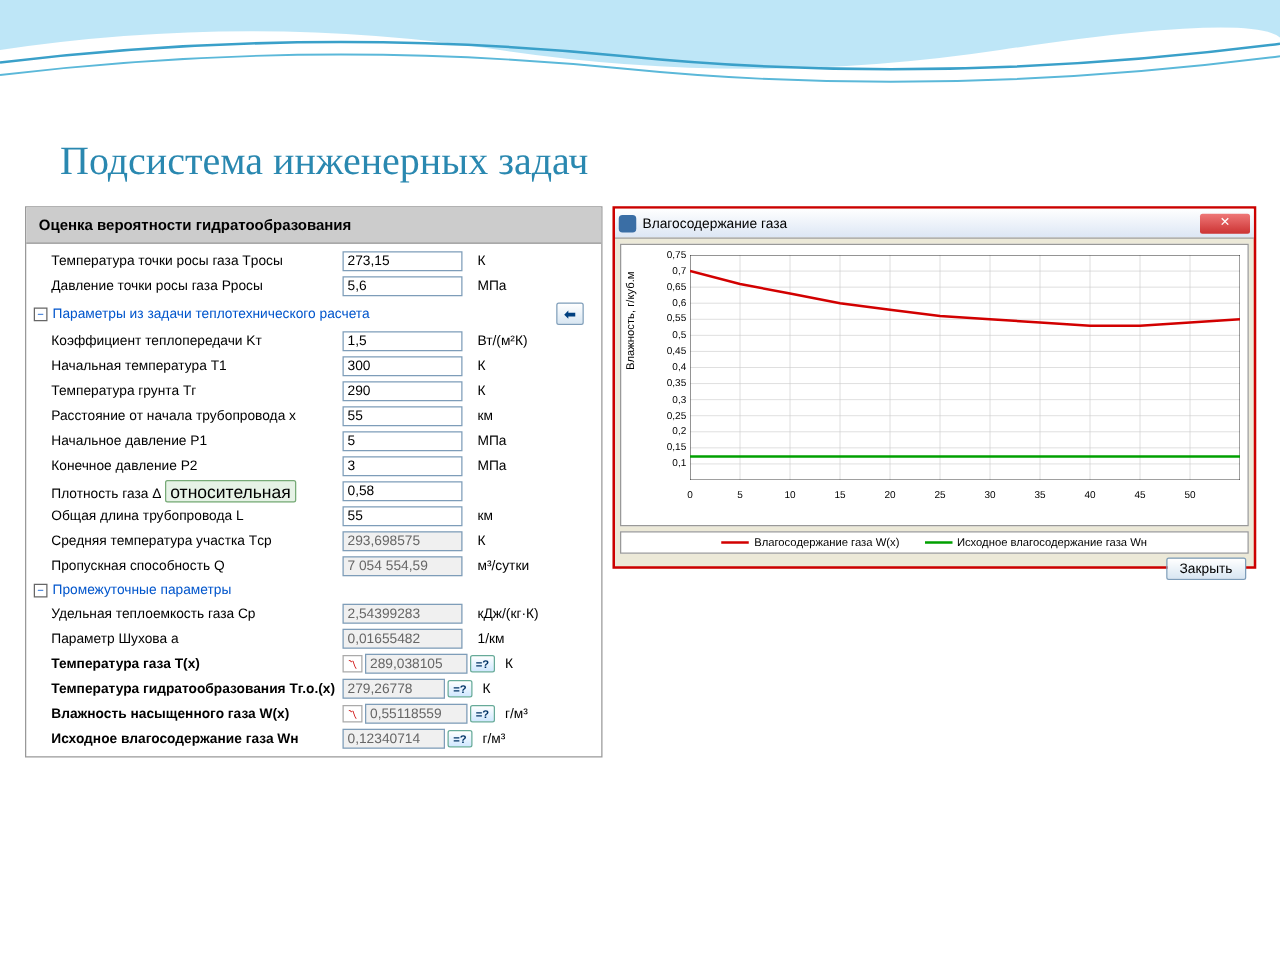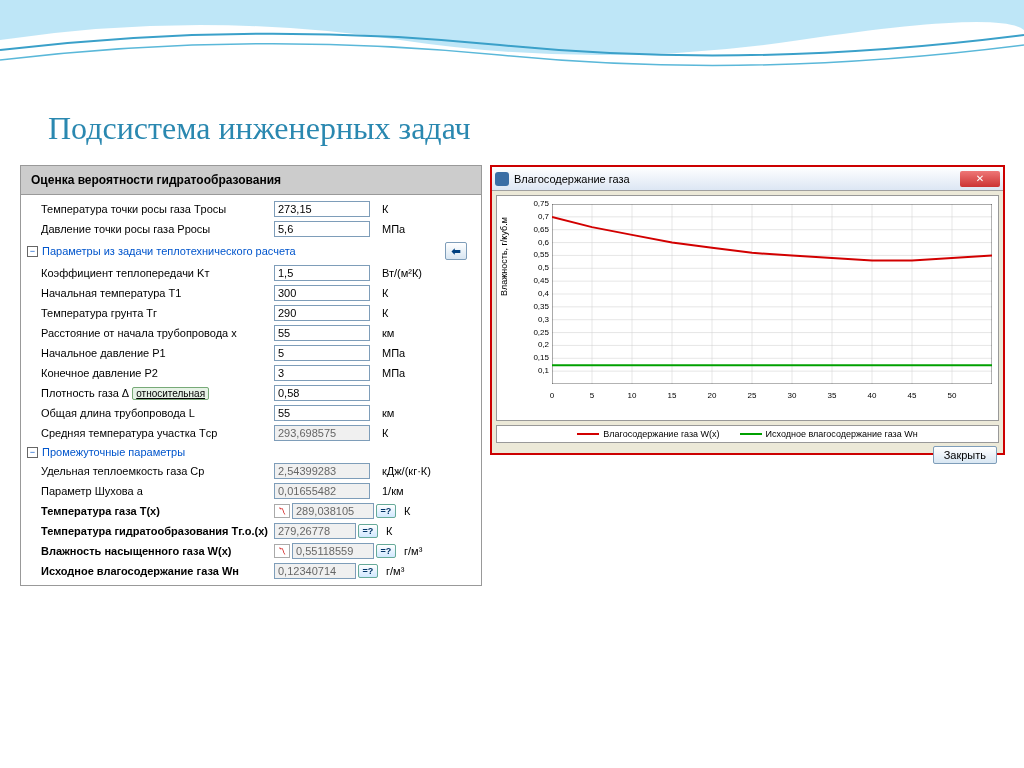--- a/index.html
+++ b/index.html
@@ -12,21 +12,21 @@
 .row { display: flex; align-items: center; padding: 2px 8px; min-height: 20px; }
 .row .label { flex: 0 0 245px; font-size: 11px; padding-left: 12px; }
 .row.bold .label { font-weight: bold; }
 .row .input-wrap { flex: 0 0 100px; }
 .row .unit { flex: 0 0 70px; padding-left: 8px; font-size: 11px; }
 .row input { width: 96px; font-size: 11px; padding: 1px 3px; border: 1px solid #7e9db9; background: #fff; }
 .row input[readonly] { background: #f0f0f0; color: #666; }
 .section-row { display: flex; align-items: center; padding: 3px 6px; color: #0055cc; font-size: 11px; }
 .expand-box { width: 11px; height: 11px; border: 1px solid #666; text-align: center; line-height: 8px; font-size: 9px; margin-right: 4px; cursor: pointer; }
 .back-btn { width: 22px; height: 18px; border: 1px solid #7e9db9; background: linear-gradient(#fff,#d8e6f2); border-radius: 2px; display: inline-flex; align-items: center; justify-content: center; margin-left: auto; margin-right: 8px; cursor: pointer; color: #004080; font-weight: bold; }
-.tag-rel { background: #e6f2e6; border: 1px solid #7a7; padding: 0 3px; font-size: 10px; border-radius: 2px; margin-left: 3px; text-decoration: underline; }
+.tag-rel { background: #e6f2e6; border: 1px solid #7a7; padding: 0 3px; font-size: 14px; border-radius: 2px; margin-left: 3px; }
 .result-row .input-wrap { display: flex; align-items: center; gap: 2px; }
 .chart-ico { width: 16px; height: 14px; background: #fff; border: 1px solid #aaa; display: inline-flex; align-items: center; justify-content: center; font-size: 8px; color: #c00; cursor: pointer; }
 .q-ico { width: 20px; height: 14px; background: linear-gradient(#fff,#d0e8ff); border: 1px solid #6a9; border-radius: 2px; display: inline-flex; align-items: center; justify-content: center; font-size: 9px; color: #036; cursor: pointer; font-weight: bold; }
 .result-row input { width: 82px; }
 
 .panel-right { position: absolute; top: 165px; left: 490px; width: 515px; height: 290px; border: 2px solid #c00; background: #ece9d8; }
 .win-title { height: 24px; background: linear-gradient(#fff,#dce6f4); border-bottom: 1px solid #a0a0a0; display: flex; align-items: center; padding: 0 3px; }
 .win-ico { width: 14px; height: 14px; background: #3a6ea5; border-radius: 3px; margin-right: 5px; }
 .win-title-text { flex: 1; font-size: 11px; }
 .win-close { width: 40px; height: 16px; background: linear-gradient(#e77,#c33); border-radius: 2px; color: #fff; text-align: center; font-size: 10px; line-height: 15px; cursor: pointer; }
@@ -109,20 +109,25 @@
       </div>
     <div class="row">
         <div class="label">Общая длина трубопровода L</div>
         <div class="input-wrap"><input value="55" style=""></div>
         <div class="unit">км</div>
       </div>
     <div class="row">
         <div class="label">Средняя температура участка Tср</div>
         <div class="input-wrap"><input readonly="" value="293,698575" style=""></div>
         <div class="unit">К</div>
+      </div>
+    <div class="row">
+        <div class="label">Пропускная способность Q</div>
+        <div class="input-wrap"><input readonly="" value="7 054 554,59" style=""></div>
+        <div class="unit">м³/сутки</div>
       </div>
 
     <div class="section-row">
       <span class="expand-box">−</span>
       <span>Промежуточные параметры</span>
     </div>
     <div class="row">
         <div class="label">Удельная теплоемкость газа Cp</div>
         <div class="input-wrap"><input readonly="" value="2,54399283" style=""></div>
         <div class="unit">кДж/(кг·К)</div>

